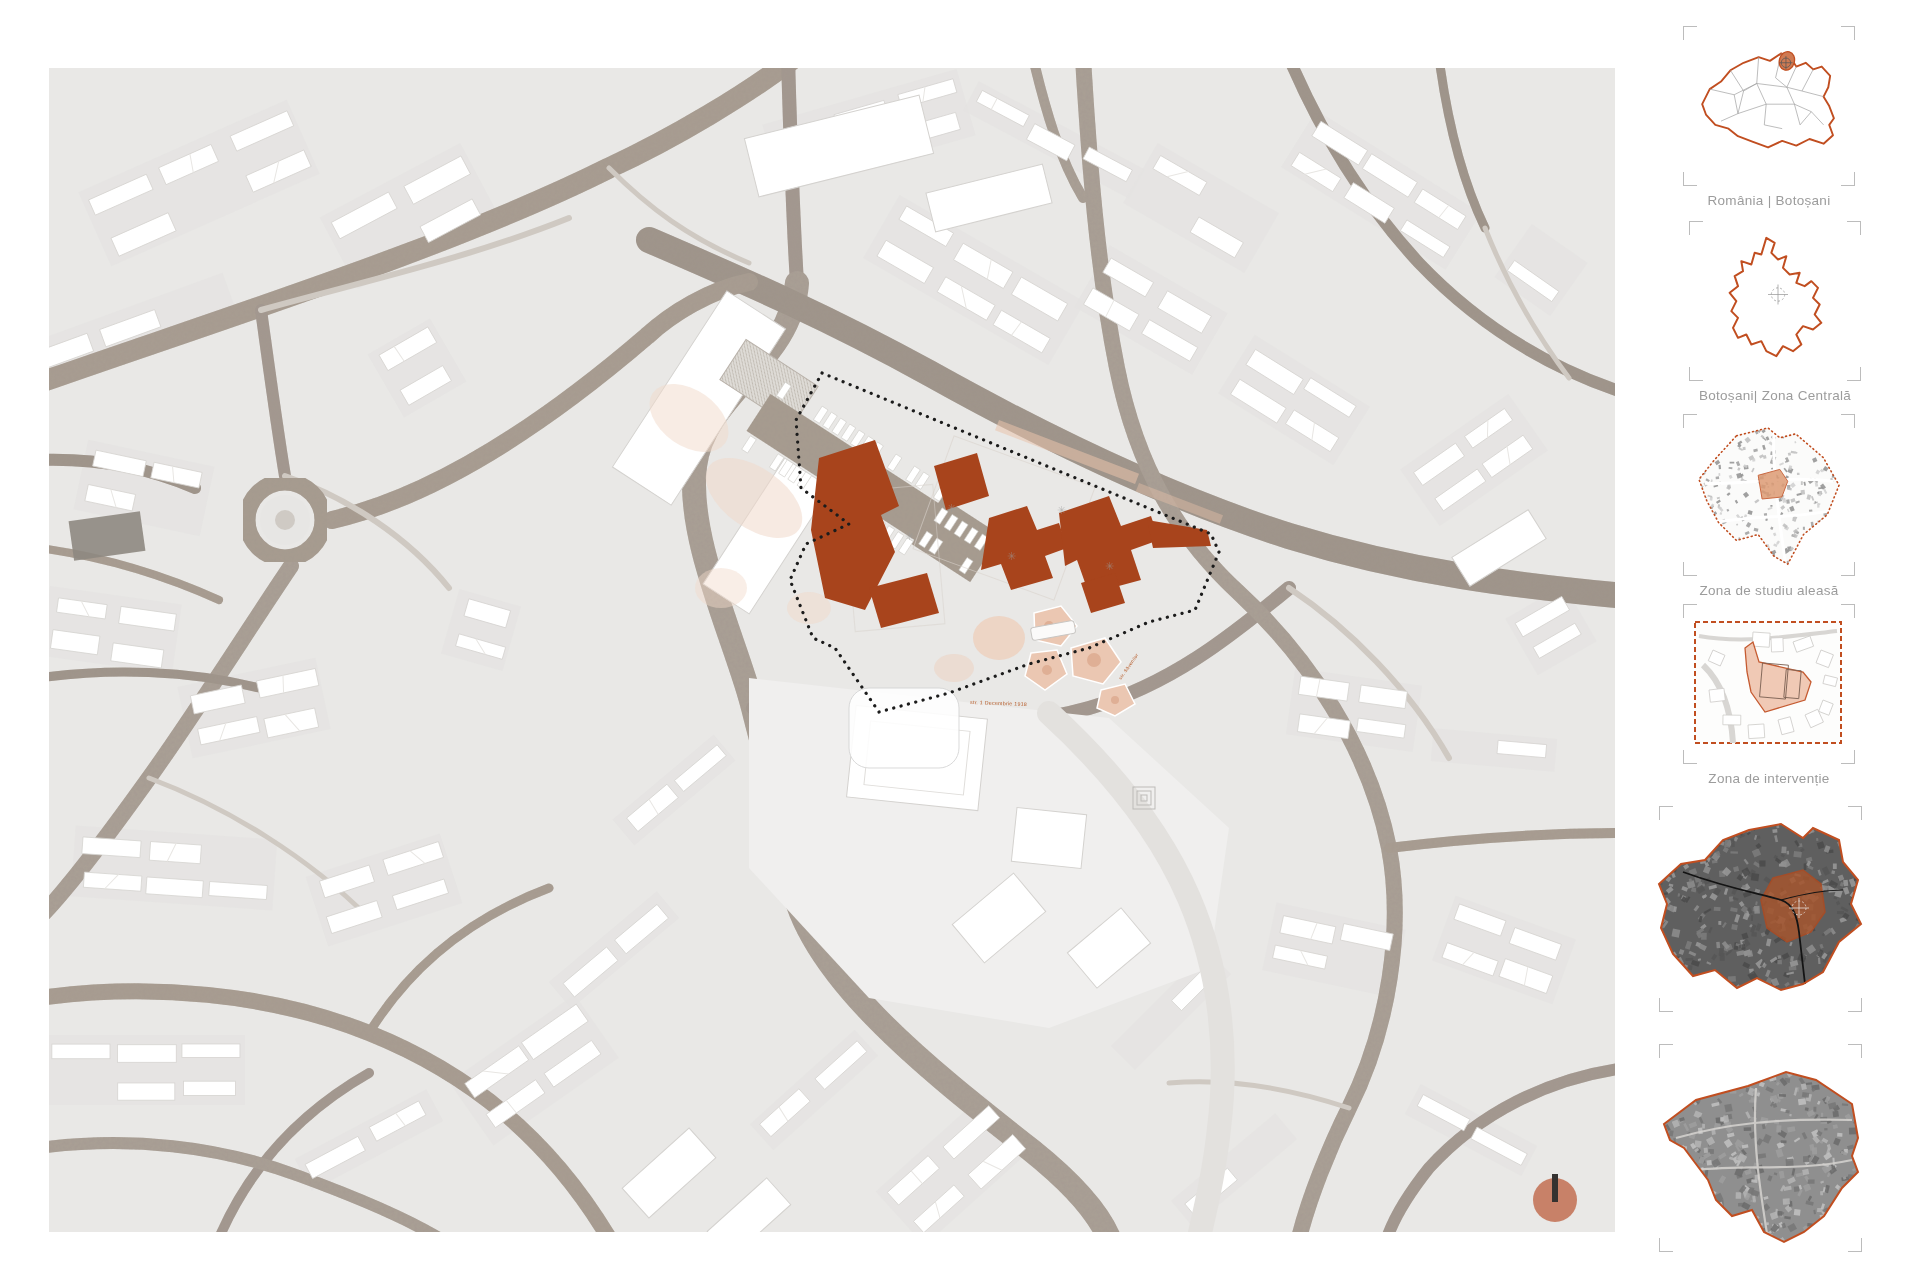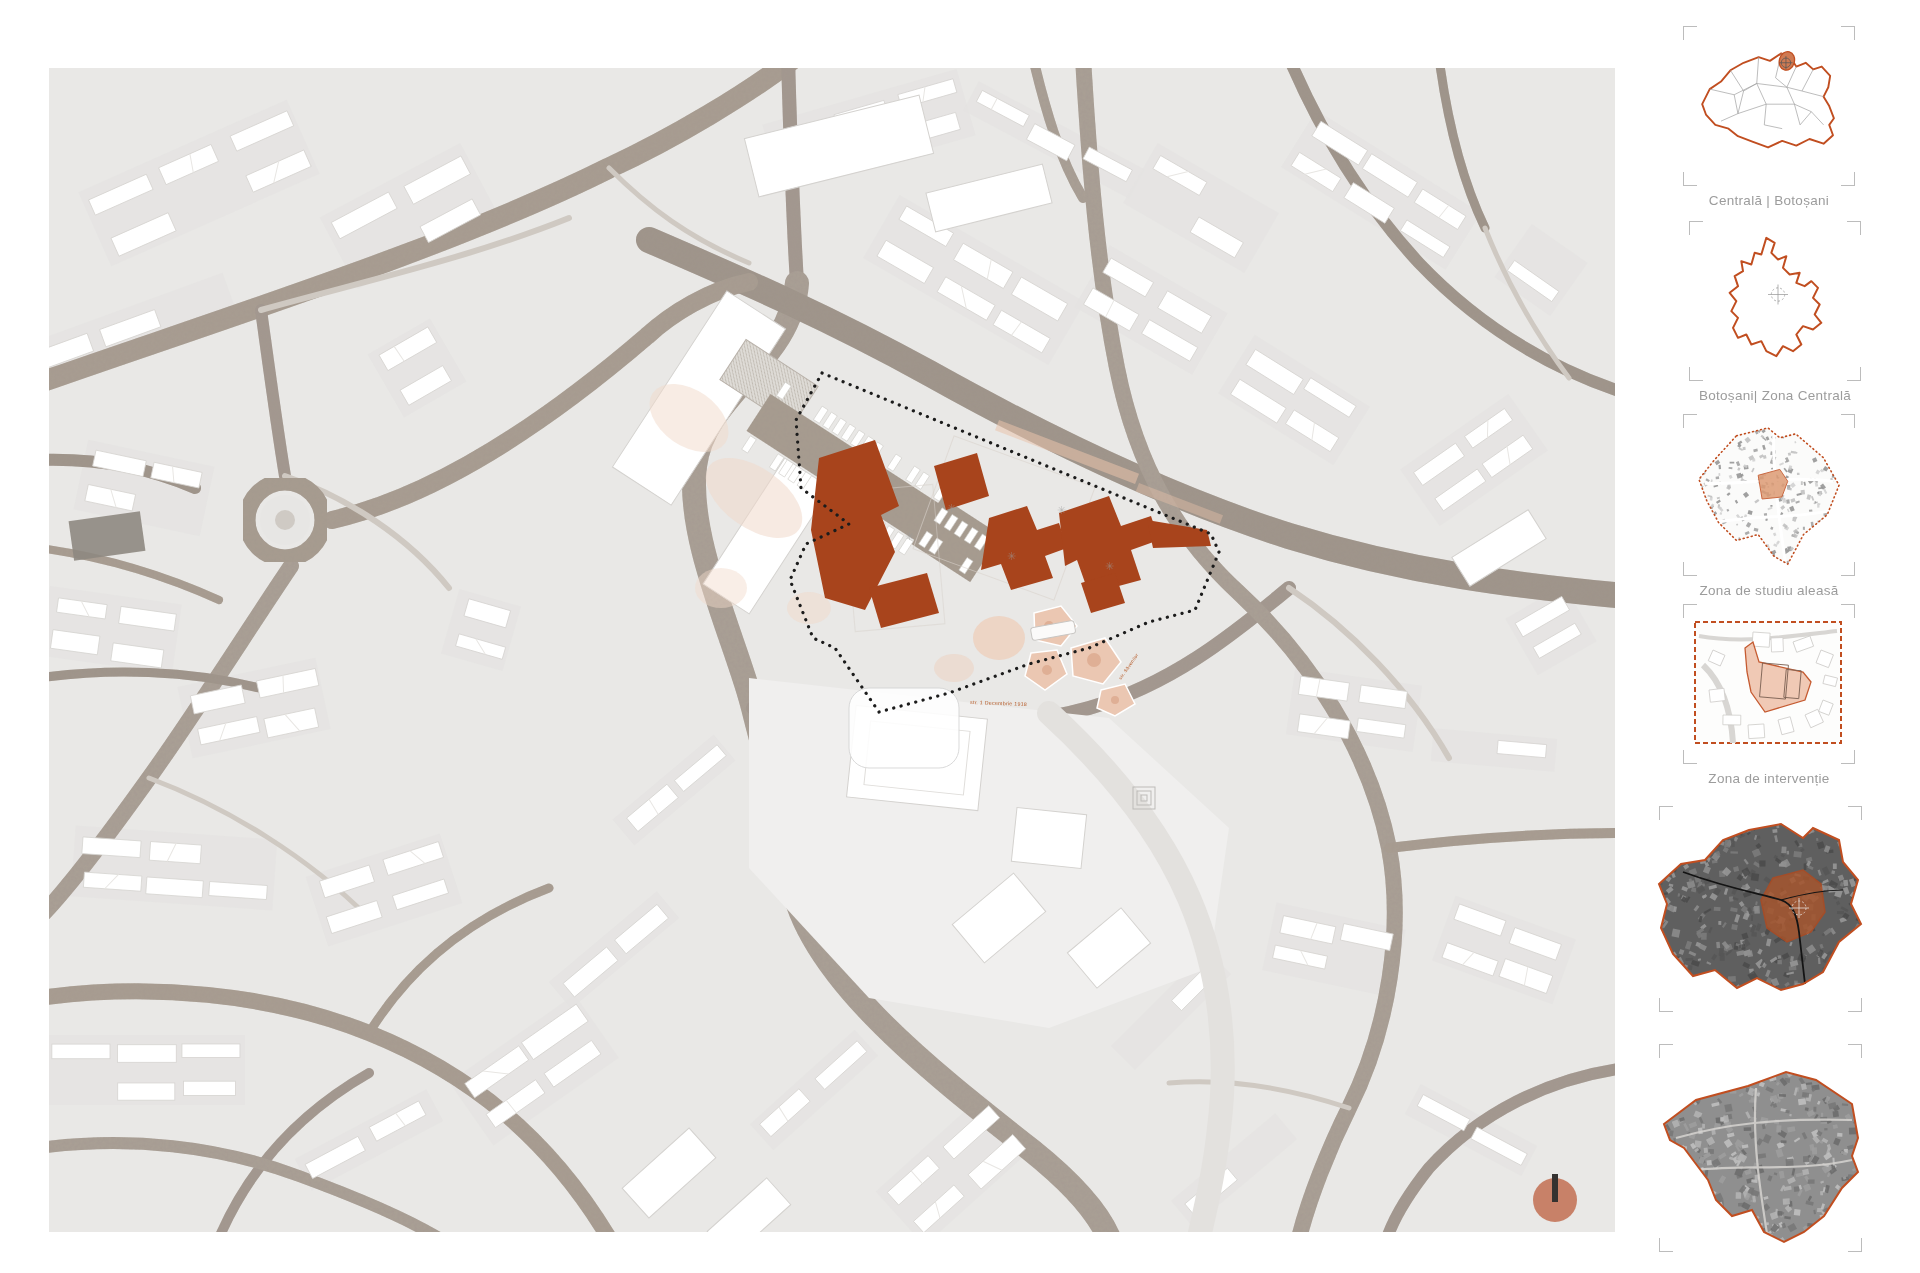--- a/index.html
+++ b/index.html
@@ -553,21 +553,21 @@
             <path d="M118,84 L130,70 L143,84"></path>
           <path d="M58,48 L72,40"></path>
             <path d="M80,84 L99,88"></path>
         </g>
         <ellipse cx="104" cy="16" rx="8" ry="10" transform="rotate(15 104 16)" fill="#cf7a52" stroke="#c14e20" stroke-width="1.4"></ellipse>
         <g stroke="#555555" stroke-width="0.8" fill="none">
           <circle cx="103" cy="18" r="5"></circle>
           <path d="M103,11 L103,25 M96,18 L110,18"></path>
         </g>
       </svg>
-      <div class="ctx-label">Centrală | Botoșani</div>
+      <div class="ctx-label">România | Botoșani</div>
     </div>
 
     <div class="ctx-item" style="left:39px;top:221px;width:172px;height:160px;">
       <span class="bk tl"></span>
       <span class="bk tr"></span>
       <span class="bk bl"></span>
       <span class="bk br"></span>
       <svg class="thumb" style="left:24px;top:8px;" width="125" height="146" viewBox="0 0 150 170">
         <path d="M64,8 L74,14 L70,26 L78,34 L88,30 L84,44 L92,52 L104,50 L100,62 L110,66 L118,60 L126,68 L120,80 L128,88 L122,100 L130,110 L120,118 L108,114 L100,124 L106,136 L96,144 L84,138 L76,150 L64,144 L58,132 L46,136 L40,124 L30,128 L24,116 L30,104 L22,96 L28,84 L20,74 L30,66 L26,54 L36,48 L34,36 L46,40 L50,26 L58,28 Z" fill="none" stroke="#c14e20" stroke-width="2.4" stroke-linejoin="round"></path>
         <g stroke="#9a9a9a" stroke-width="0.9" fill="none">

